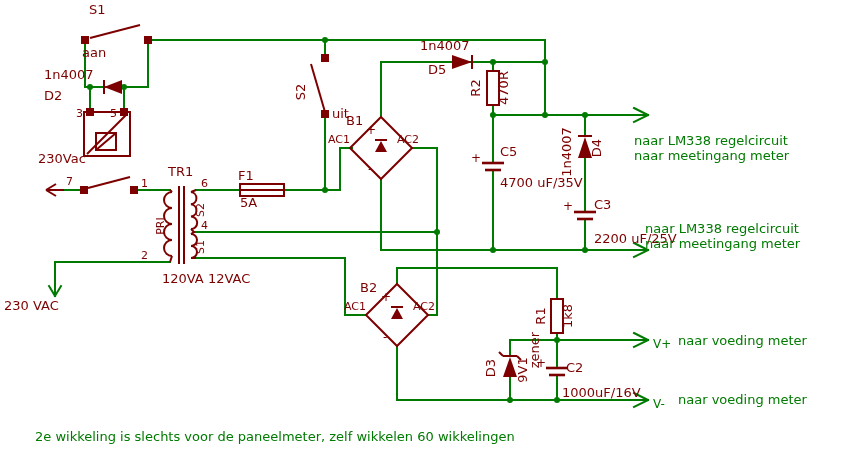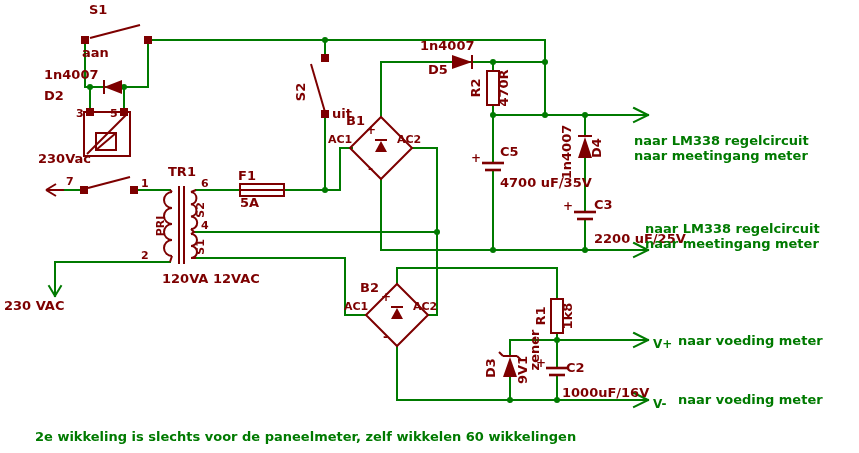--- a/index.html
+++ b/index.html
@@ -2,21 +2,21 @@
 <html style="--wire: #007a00; --symbol: #7d0000; --annotation: #007a00; --background: #ffffff;"><head>
 <meta charset="utf-8">
 <style>
   :root{
     --wire:#007a00;
     --symbol:#7d0000;
     --annotation:#007a00;
     --background:#ffffff;
   }
   html,body{margin:0;padding:0;background:var(--background);}
-  .page{position:relative;width:859px;height:453px;background:var(--background);overflow:hidden;font-weight:bold;}
+  .page{position:relative;width:859px;height:453px;background:var(--background);overflow:hidden;}
   svg{display:block;}
   .wire{stroke:var(--wire);stroke-width:2;fill:none;stroke-linecap:square;}
   .dot{fill:var(--wire);stroke:none;}
   .sym{stroke:var(--symbol);stroke-width:2;fill:none;}
   .symf{fill:var(--symbol);stroke:none;}
   .plate{stroke:var(--symbol);stroke-width:2.6;fill:none;}
   text{font-family:"DejaVu Sans","Liberation Sans",sans-serif;}
   .tm{fill:var(--symbol);font-size:13px;}
   .tm11{fill:var(--symbol);font-size:11px;}
   .tm12{fill:var(--symbol);font-size:12px;}

